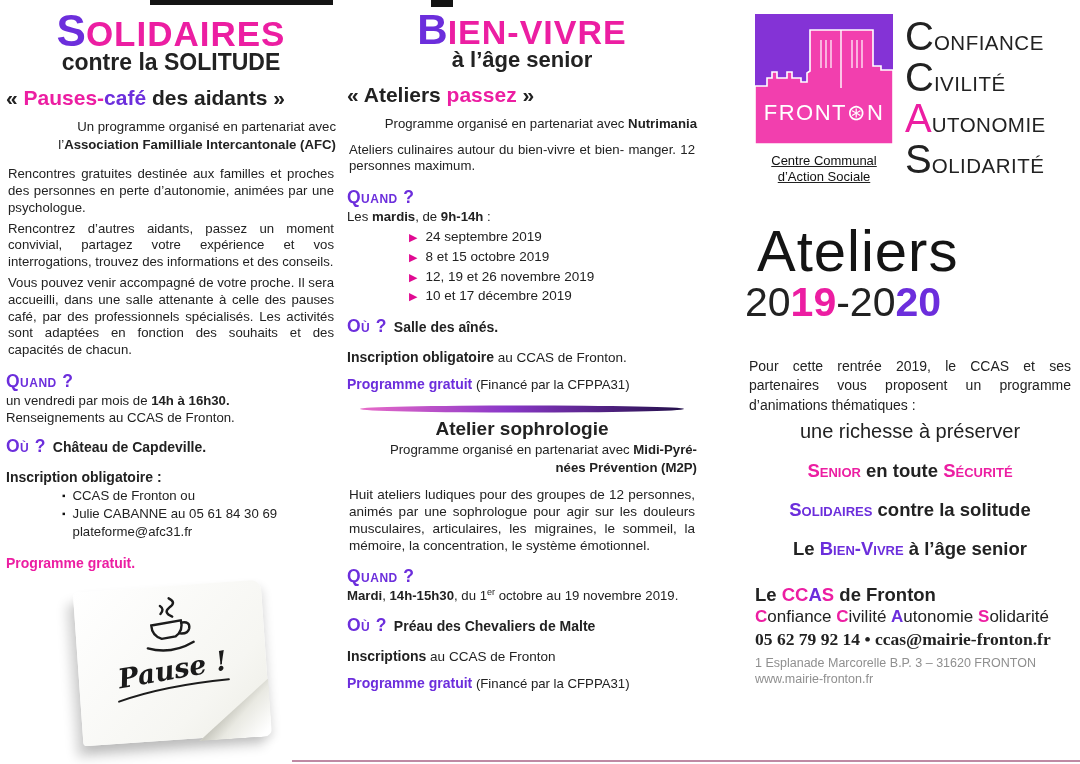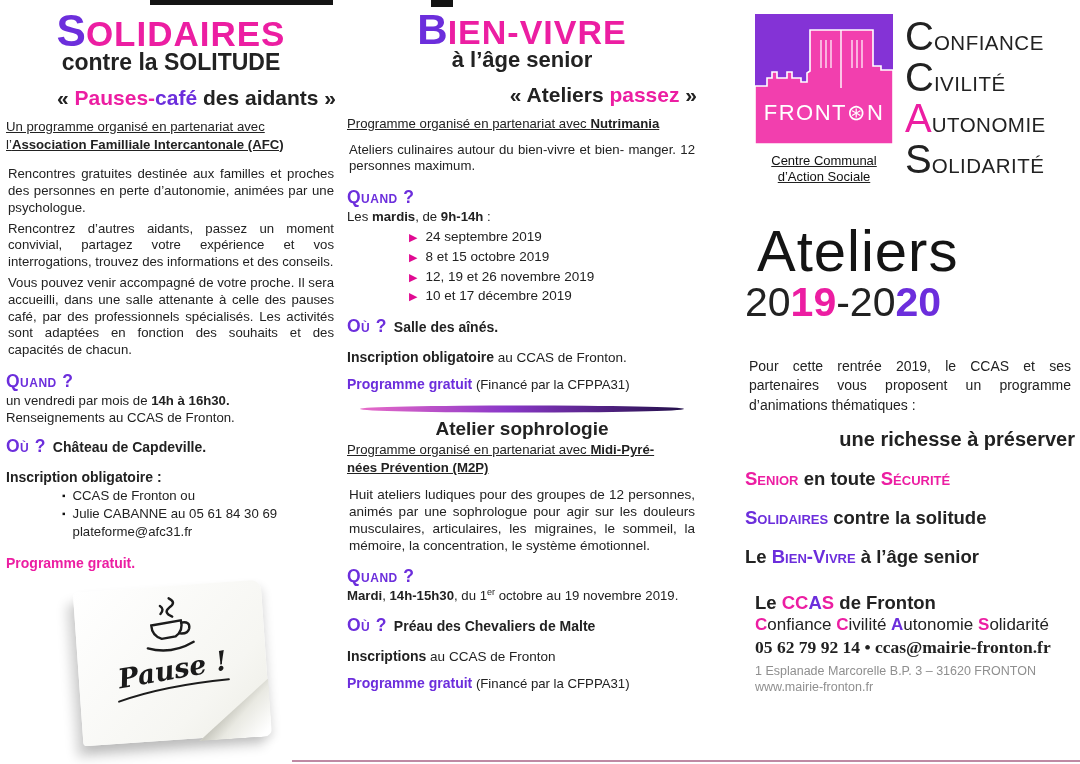--- a/index.html
+++ b/index.html
@@ -25,22 +25,22 @@
   .col{position:absolute;top:0;}
   #col1{left:6px;width:330px;padding-top:10px;}
   #col2{left:347px;width:350px;padding-top:10px;}
   #col3{left:745px;width:330px;padding-top:14px;}
 
   
   .main-title{text-align:center;font-weight:bold;line-height:.95;}
   .main-title .init{font-size:44px;color:var(--purple);}
   .main-title .rest{font-size:35px;color:var(--pink);letter-spacing:1px;}
   .sub-title{text-align:center;font-size:23px;font-weight:bold;margin-top:-3px;}
-  .tagline{text-align:right;font-size:21px;font-weight:bold;margin-top:10px;}
-  .center-line{text-align:left;font-size:13.2px;line-height:1.35;margin-top:8px;text-decoration:underline;}
+  .tagline{text-align:left;font-size:21px;font-weight:bold;margin-top:10px;}
+  .center-line{text-align:right;font-size:13.2px;line-height:1.35;margin-top:8px;}
   .body-text{font-size:13.2px;line-height:1.27;text-align:justify;margin-top:9px;padding:0 2px;}
   .qa-label{font-variant:small-caps;font-weight:bold;font-size:17.5px;color:var(--purple);margin-top:12px;letter-spacing:.5px;}
   .plain-line{font-size:13.2px;line-height:1.3;}
   .ou-line{margin-top:10px;display:flex;align-items:baseline;gap:7px;}
   .ou-line .qa-label{margin-top:0;}
   .ou-line .val{font-weight:bold;font-size:14px;}
   .free-line{font-weight:bold;font-size:14px;margin-top:10px;}
   .free-line .tail{font-weight:normal;color:var(--ink);font-size:13.2px;}
 
   
@@ -83,22 +83,22 @@
   .logo-block{width:150px;flex:0 0 auto;text-align:center;padding-left:8px;text-decoration:underline;}
   .logo-caption{font-size:13px;line-height:1.25;margin-top:5px;color:#111;}
   .values{margin-left:10px;margin-top:2px;}
   .val-row{display:flex;align-items:baseline;height:41px;}
   .val-init{font-size:40px;line-height:1;}
   .val-rest{font-size:20.5px;letter-spacing:.5px;}
   .cover-title{font-size:58px;color:#141414;margin:36px 0 0 12px;letter-spacing:1px;line-height:1;}
   .cover-years{font-size:41px;text-align:left;padding-right:4px;margin-top:2px;line-height:1;}
   .cover-intro{font-size:14px;line-height:1.42;text-align:justify;margin-top:34px;padding:0 4px;}
   .theme1{ text-align:center;margin-top:16px;font-size:19px;font-weight:bold;color:var(--pink);}
-  .theme1-sub{text-align:right;font-size:20px;font-weight:bold;margin-top:12px;}
-  .theme{ text-align:left;font-size:18.5px;font-weight:bold;margin-top:17px;}
+  .theme1-sub{text-align:center;font-size:20px;font-weight:normal;margin-top:4px;}
+  .theme{ text-align:center;font-size:18.5px;font-weight:bold;margin-top:17px;}
   .footer{margin-top:24px;padding-left:10px;}
   .f1{font-size:18.5px;font-weight:bold;}
   .f2{font-size:17px;margin-top:1px;}
   .f3{font-size:17.5px;font-weight:bold;margin-top:2px;font-family:Liberation Serif, serif;}
   .f4{font-size:12.5px;color:var(--gray);margin-top:5px;line-height:1.3;}
 
   
   .artifact1{position:absolute;left:150px;top:0;width:183px;height:5px;background:#141414;}
   .artifact2{position:absolute;left:431px;top:0;width:22px;height:7px;background:#141414;}
   .bottom-rule{position:absolute;left:292px;bottom:2px;width:788px;height:2px;background:#9c4a72;opacity:.65;}

